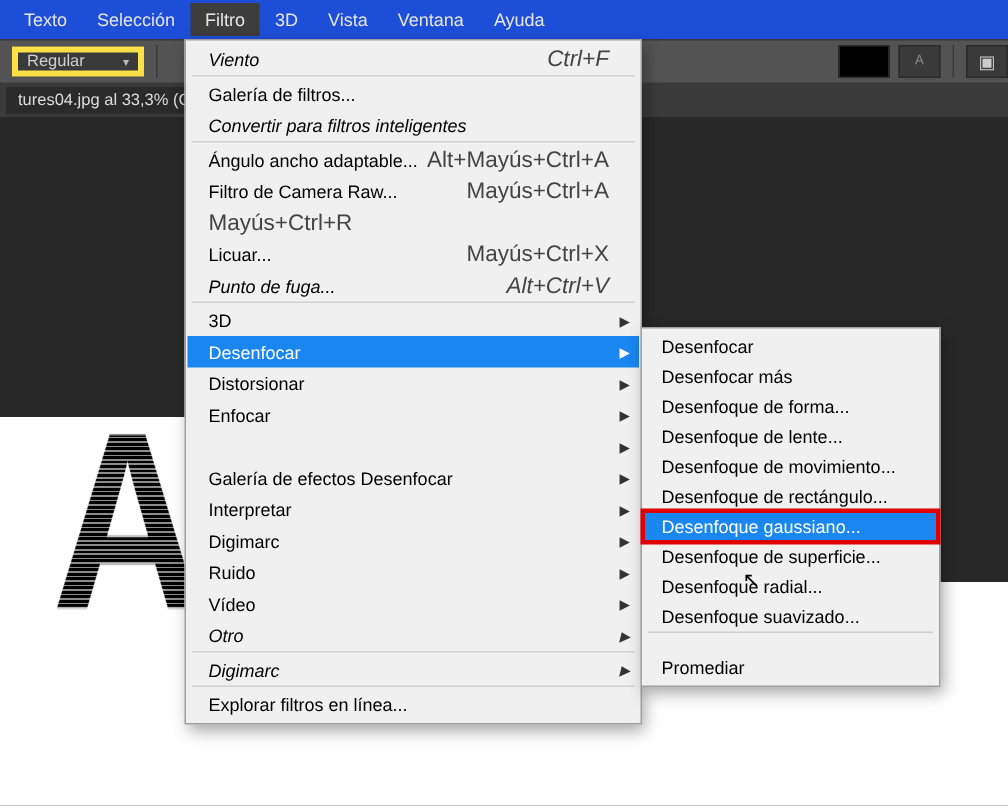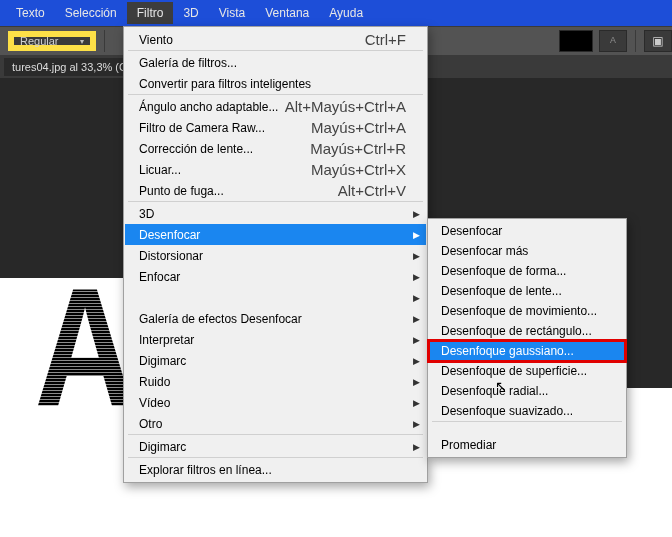--- a/index.html
+++ b/index.html
@@ -1,36 +1,36 @@
 <!DOCTYPE html>
 <html><head>
 <meta charset="utf-8">
 <style>
   * { box-sizing: border-box; margin: 0; padding: 0; font-family: "Segoe UI", Tahoma, sans-serif; }
   body { width: 672px; height: 537px; background: #fff; overflow: hidden; position: relative; }
   .menubar { height: 26px; background: #1d4ed8; display: flex; align-items: center; padding-left: 6px; }
   .menubar .item { color: #e6e6e6; font-size: 12px; padding: 4px 10px; cursor: default; }
   .menubar .item.active { background: #3d3d3d; }
   .toolbar { height: 30px; background: #535353; border-top: 1px solid #3a3a3a; border-bottom: 1px solid #3a3a3a; display: flex; align-items: center; padding-left: 8px; gap: 6px; }
-  .tb-select { height: 20px; width: 88px; background: #3a3a3a; border: 6px solid #fde047; color: #d0d0d0; font-size: 11px; padding: 0 6px; display: flex; align-items: center; justify-content: space-between; }
+  .tb-select { height: 20px; width: 88px; background: #3a3a3a; border: 4px solid #fde047; color: #d0d0d0; font-size: 11px; padding: 0 6px; display: flex; align-items: center; justify-content: space-between; }
   .tb-chev { font-size: 8px; color: #bbb; }
   .tb-btn { width: 28px; height: 22px; background: #3a3a3a; border: 1px solid #2a2a2a; display:flex; align-items:center; justify-content:center; }
   .tb-sep { width:1px; height:22px; background:#3a3a3a; margin:0 2px; }
   .tb-spacer { flex:1; }
   .tabrow { height: 22px; background: #3a3a3a; display:flex; align-items:center; padding-left:4px; }
   .tab { color:#ddd; font-size:11px; padding:3px 8px; background:#2a2a2a; }
   .canvas { position:absolute; top:78px; left:0; right:0; height:310px; background:#282828; }
   .img { position:absolute; left:0; top:200px; width:170px; height:140px; background:#fff; display:flex; align-items:center; justify-content:center; overflow:hidden; }
   .letter { font-size:140px; font-weight:900; color:#000; transform:scaleY(1.2); filter: blur(0.5px); position:relative; }
   .streak { position:absolute; inset:0; background:repeating-linear-gradient(0deg, rgba(255,255,255,0.55) 0 1px, transparent 1px 3px); mix-blend-mode:lighten; }
 
   .dropdown { position:absolute; top:26px; left:123px; width:305px; background:#f0f0f0; border:1px solid #a0a0a0; box-shadow:2px 4px 10px rgba(0,0,0,0.35); padding:2px 1px; }
   .dd-row { display:flex; align-items:center; height:21px; font-size:12px; color:#000; padding:0 20px 0 14px; position:relative; user-select:none; }
   .dd-row.sep-after::after { content:""; position:absolute; left:3px; right:3px; bottom:-1px; border-top:1px solid #d0d0d0; }
-  .dd-row.sep-after { margin-bottom:2px; }
+  .dd-row.sep-after { margin-bottom:2px;font-style:italic; }
   .dd-label { flex:1; }
   .dd-shortcut { color:#444; font-size:15px; }
   .dd-arrow { position:absolute; right:6px; font-size:9px; color:#333; }
   .dd-row.highlight { background:#1a86f0; color:#fff; }
   .dd-row.highlight .dd-arrow, .dd-row.highlight .dd-shortcut { color:#fff; }
 
   .submenu { position:absolute; left:427px; top:218px; width:200px; background:#f0f0f0; border:1px solid #a0a0a0; box-shadow:2px 4px 10px rgba(0,0,0,0.35); padding:2px 1px; }
   .sm-row { display:flex; align-items:center; height:20px; font-size:12px; color:#000; padding:0 12px; position:relative; user-select:none; }
   .sm-row.sep-after::after { content:""; position:absolute; left:3px; right:3px; bottom:-1px; border-top:1px solid #d0d0d0; }
   .sm-row.sep-after { margin-bottom:14px; }
@@ -93,21 +93,20 @@
     </div>
     <div class="dd-row">
       <span class="dd-label">Ángulo ancho adaptable...</span>
       <span class="dd-shortcut">Alt+Mayús+Ctrl+A</span>
     </div>
     <div class="dd-row">
       <span class="dd-label">Filtro de Camera Raw...</span>
       <span class="dd-shortcut">Mayús+Ctrl+A</span>
     </div>
     <div class="dd-row">
-      <span class="dd-label">Corrección de lente...</span>
       <span class="dd-shortcut">Mayús+Ctrl+R</span>
     </div>
     <div class="dd-row">
       <span class="dd-label">Licuar...</span>
       <span class="dd-shortcut">Mayús+Ctrl+X</span>
     </div>
     <div class="dd-row sep-after">
       <span class="dd-label">Punto de fuga...</span>
       <span class="dd-shortcut">Alt+Ctrl+V</span>
     </div>

